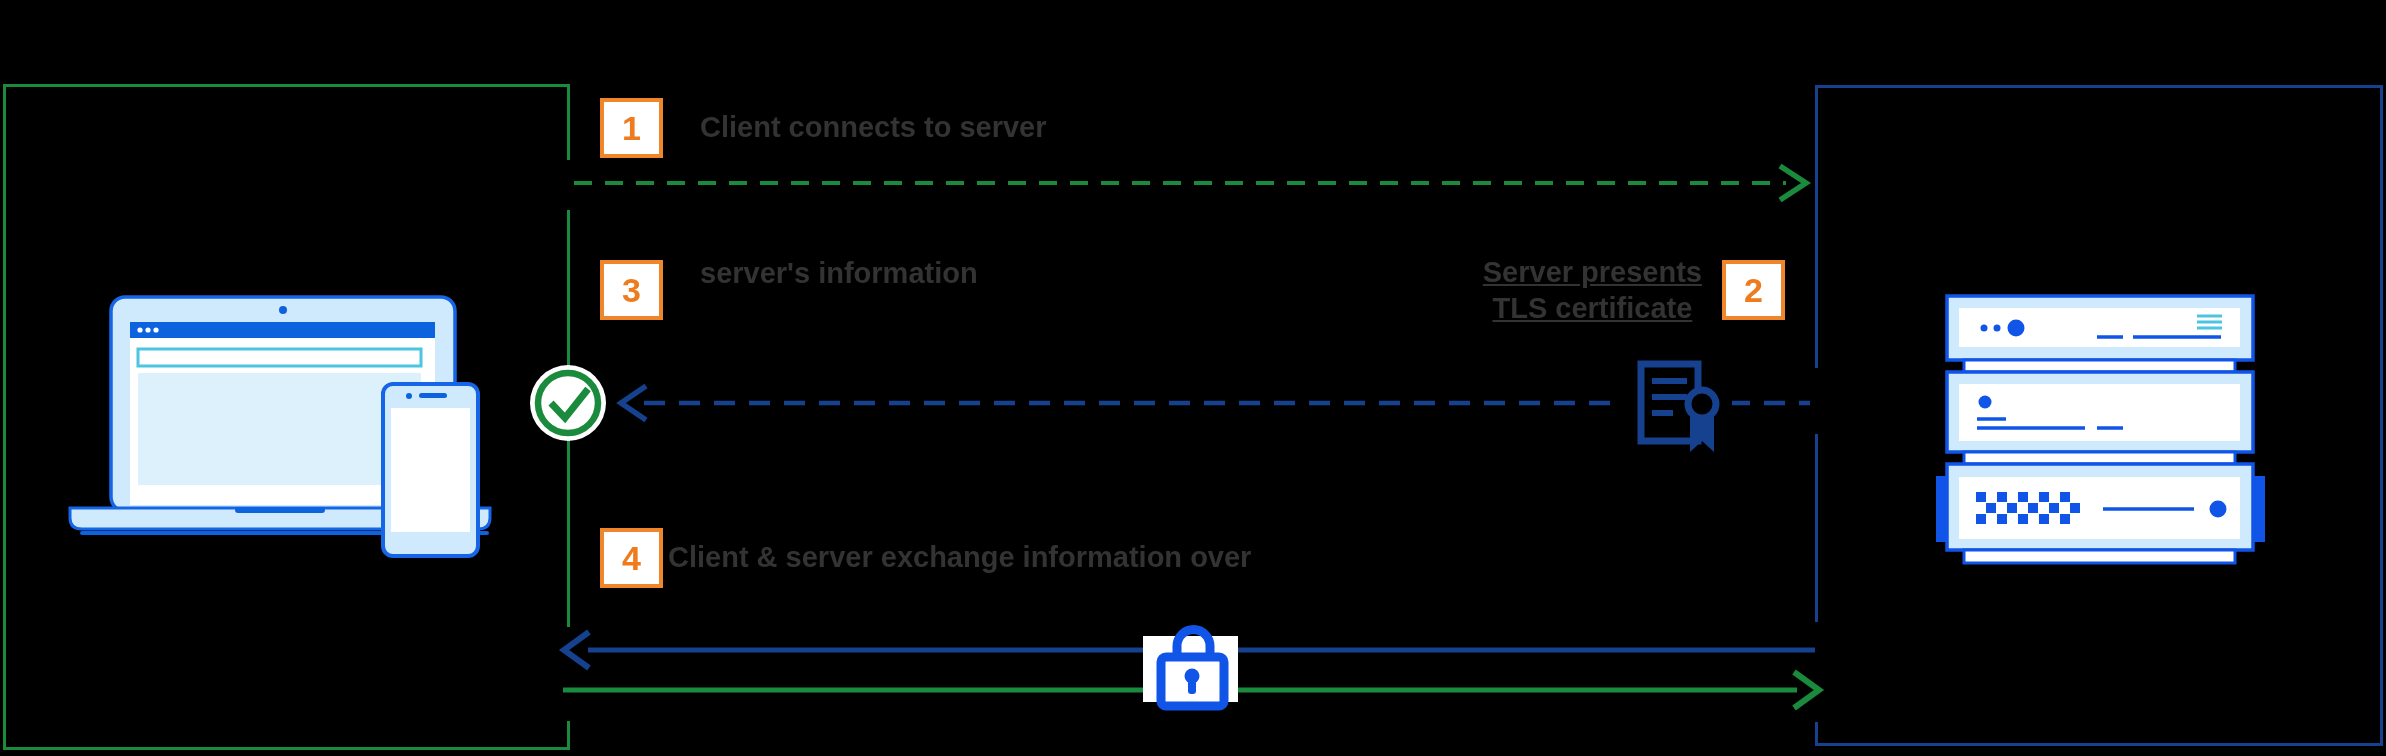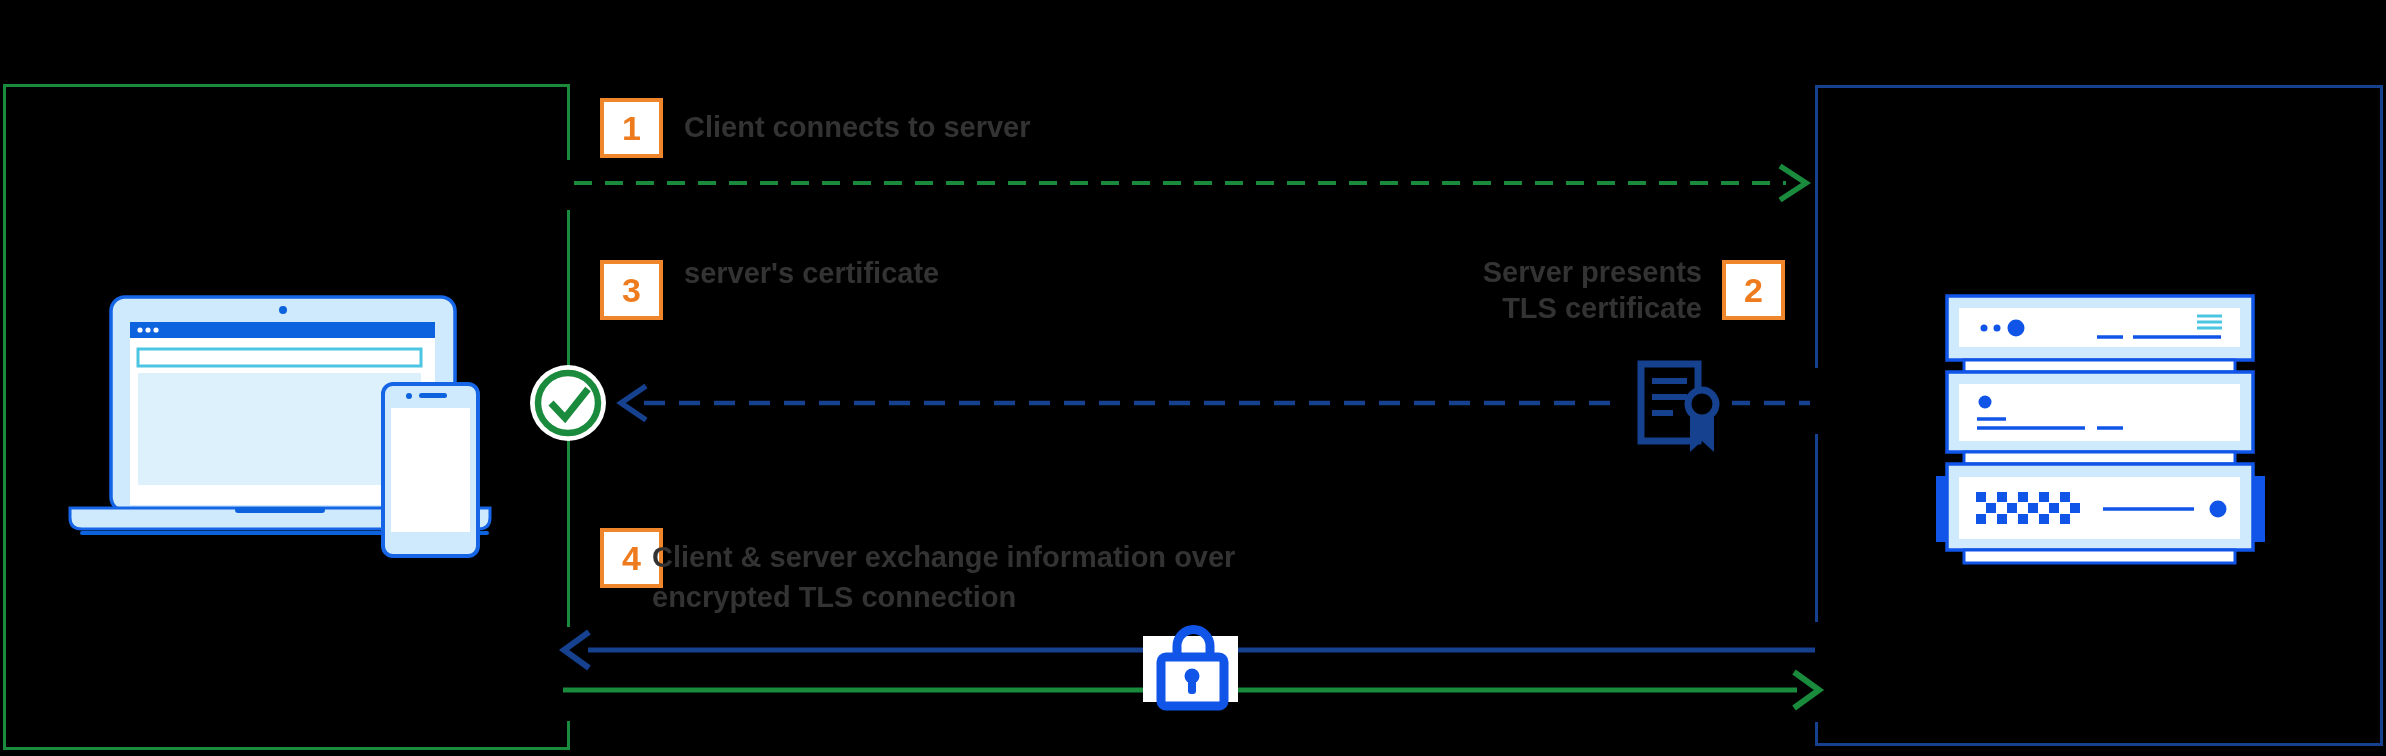--- a/index.html
+++ b/index.html
@@ -16,23 +16,23 @@
   svg.overlay{position:absolute;left:0;top:0;z-index:2;}
   .badge{position:absolute;z-index:3;width:55px;height:52px;border:4px solid var(--orange);
          background:#ffffff;display:flex;align-items:center;justify-content:center;
          color:var(--orange_text);font-size:34px;font-weight:700;}
   .badge1{left:600px;top:98px;}
   .badge2{left:1722px;top:260px;}
   .badge3{left:600px;top:260px;}
   .badge4{left:600px;top:528px;}
   .step-label{position:absolute;z-index:3;color:var(--text_gray);font-size:29px;font-weight:700;
               line-height:39px;white-space:nowrap;}
-  .step-label span{display:block;}
+  .step-label span{display:block;margin-left:16px;}
   .label1{left:684px;top:111px;line-height:33px;}
-  .label2{right:684px;top:254px;text-align:right;line-height:36px;}
+  .label2{right:684px;top:254px;text-align:center;line-height:36px;text-decoration:underline;}
   .label3{left:684px;top:254px;}
   .label4{left:652px;top:537px;line-height:40px;}
 </style>
 </head>
 <body>
 
 <div class="stage">
 
   <div class="box client-box"></div>
   <div class="box server-box"></div>
@@ -156,20 +156,19 @@
   <div class="badge badge4">4</div>
 
   <div class="step-label label1">
     <span>Client connects to server</span>
   </div>
   <div class="step-label label2">
     <span>Server presents</span>
     <span>TLS certificate</span>
   </div>
   <div class="step-label label3">
-    <span>server's certificate</span>
+    <span>server's information</span>
   </div>
   <div class="step-label label4">
     <span>Client &amp; server exchange information over</span>
-    <span>encrypted TLS connection</span>
   </div>
 
 </div>
 
 </body></html>

